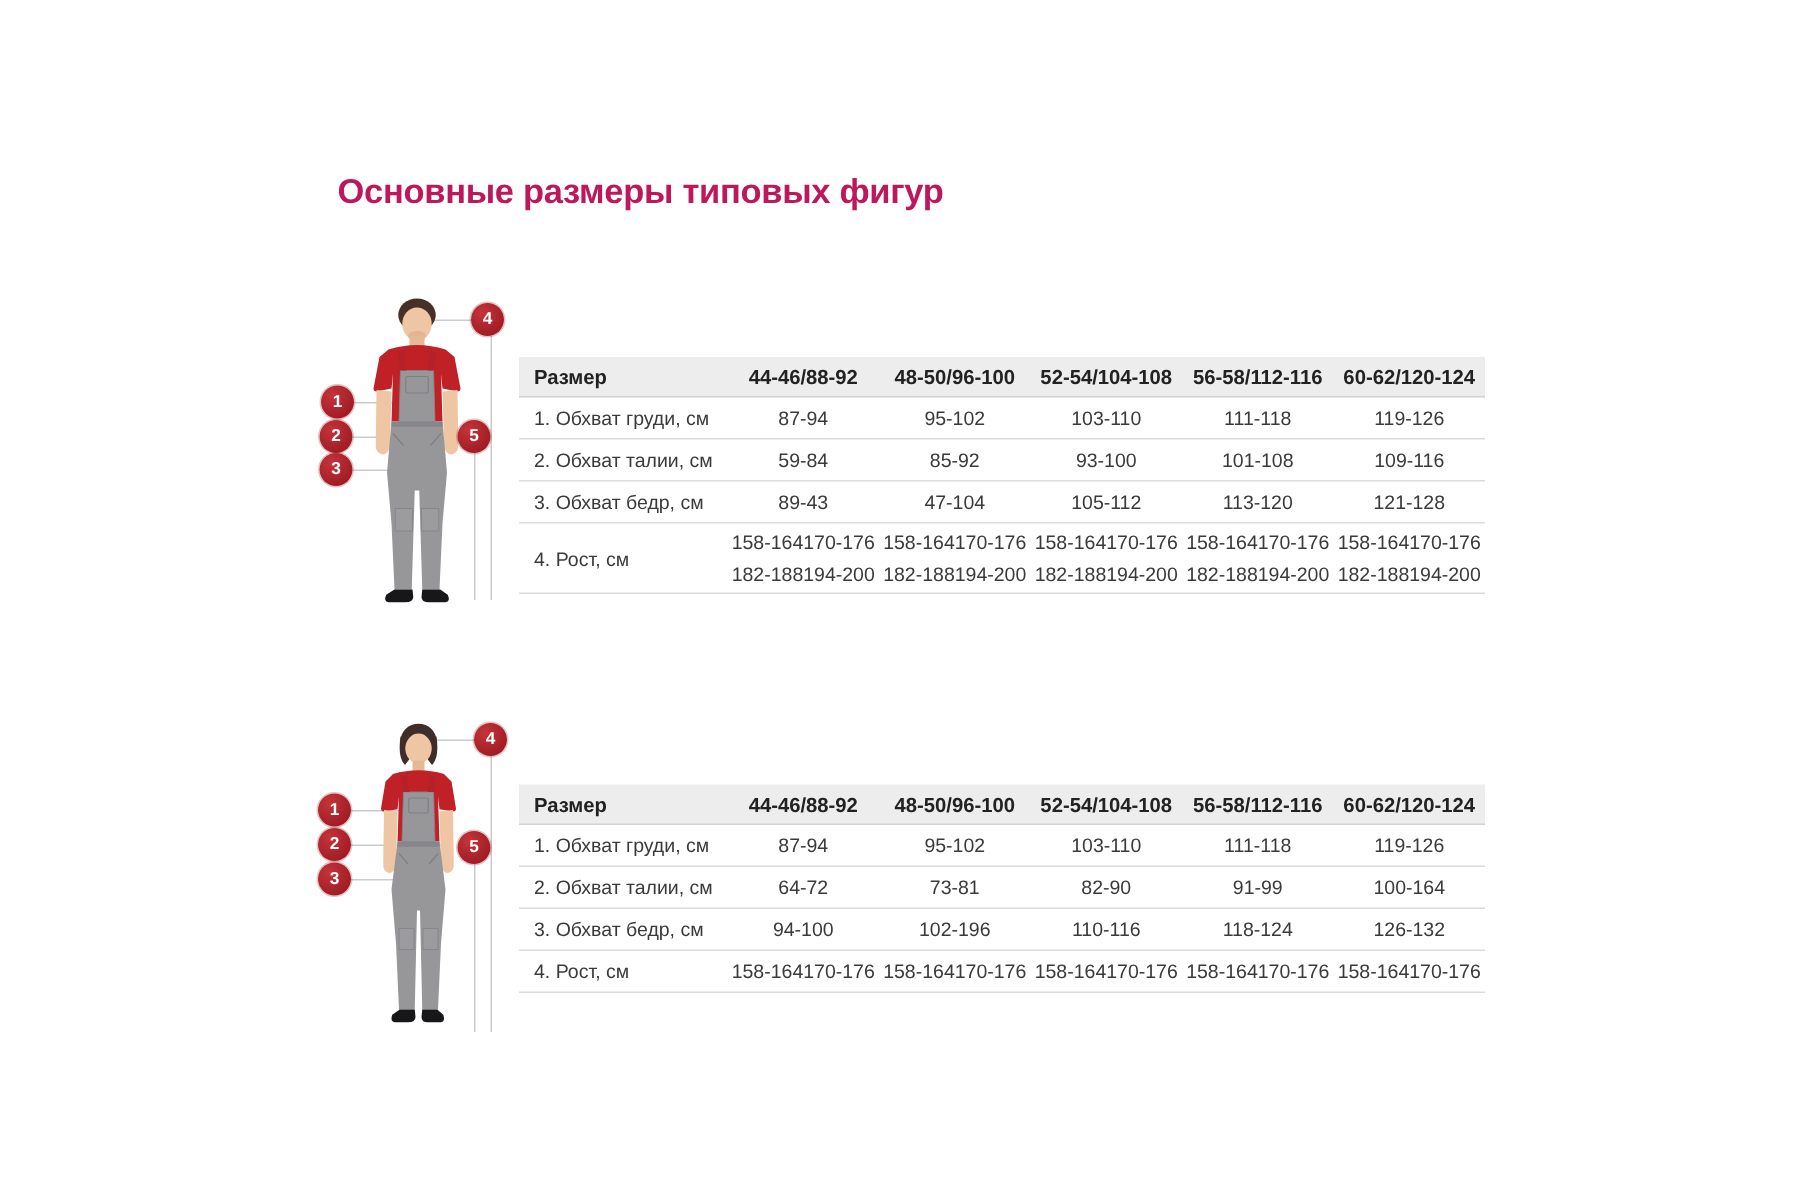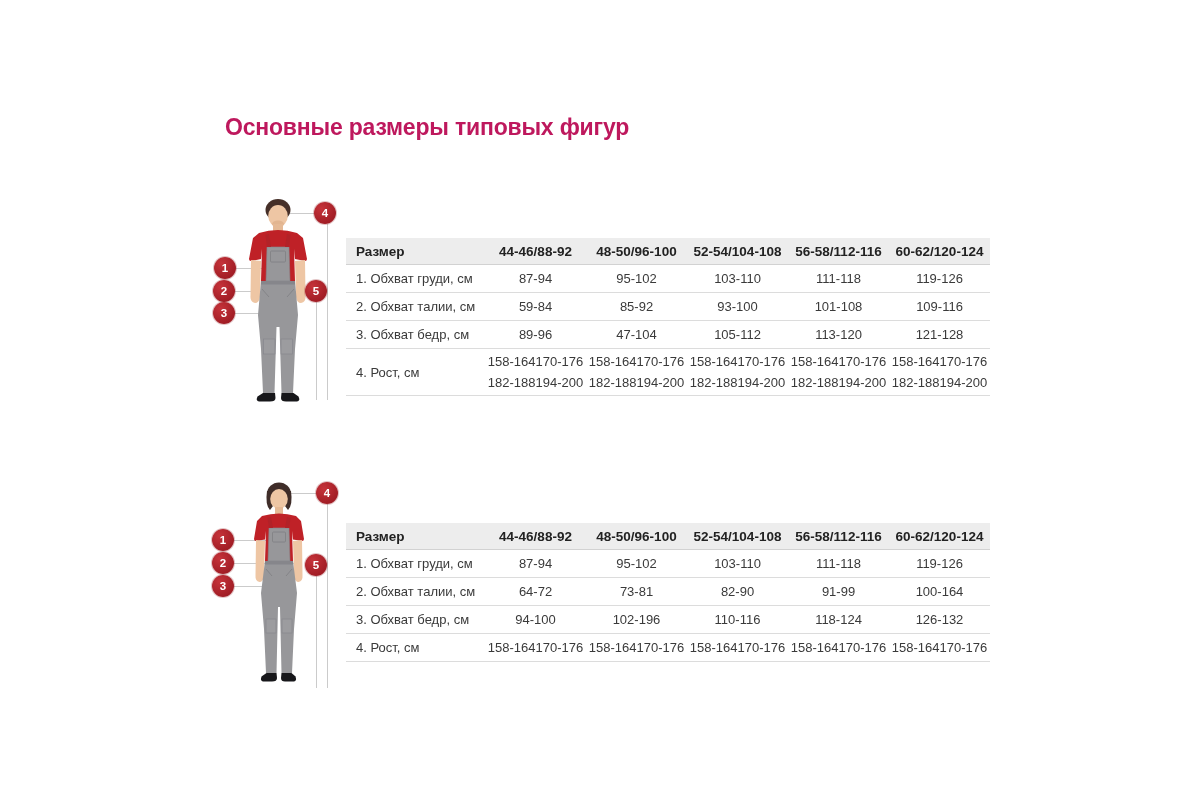--- a/index.html
+++ b/index.html
@@ -149,21 +149,21 @@
         <div class="td">
           <div class="cell-line"><span>101-108</span></div>
         </div>
         <div class="td">
           <div class="cell-line"><span>109-116</span></div>
         </div>
       </div>
       <div class="t-row">
         <div class="td label">3. Обхват бедр, см</div>
         <div class="td">
-          <div class="cell-line"><span>89-96</span></div>
+          <div class="cell-line"><span>89-43</span></div>
         </div>
         <div class="td">
           <div class="cell-line"><span>47-104</span></div>
         </div>
         <div class="td">
           <div class="cell-line"><span>105-112</span></div>
         </div>
         <div class="td">
           <div class="cell-line"><span>113-120</span></div>
         </div>

